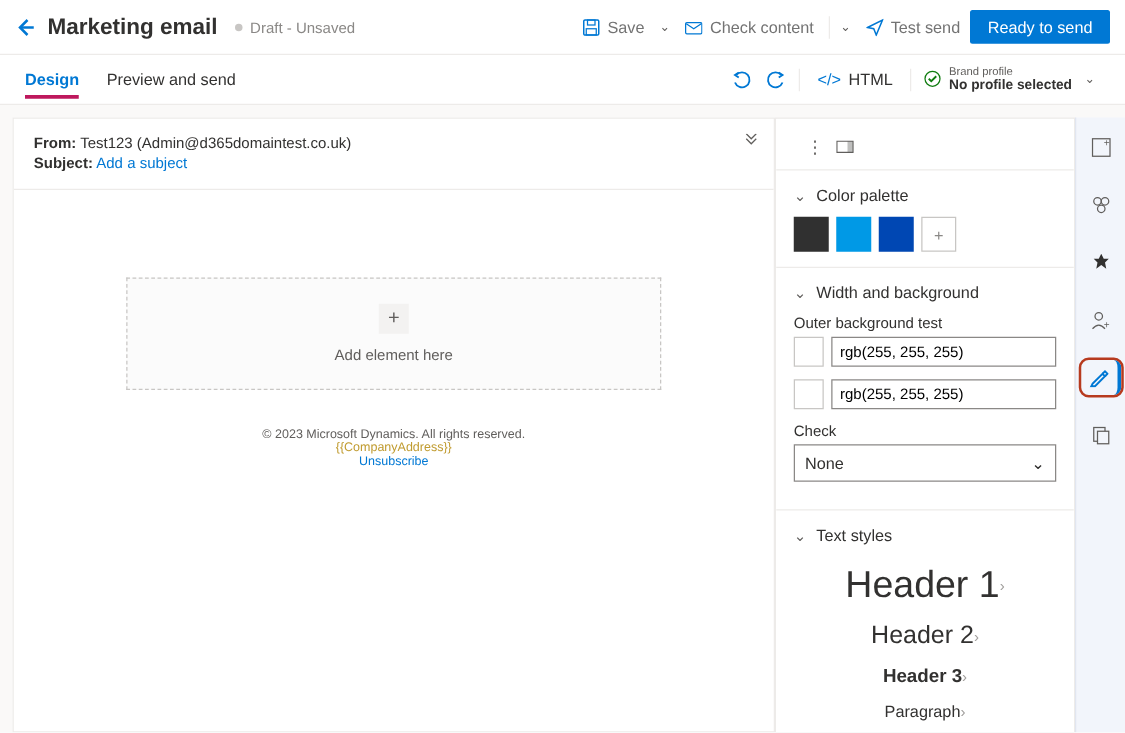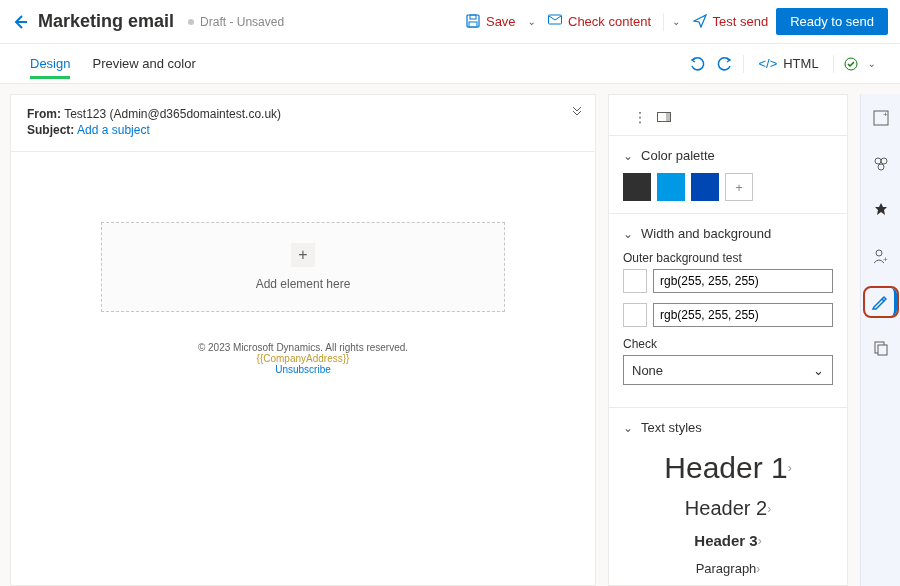--- a/index.html
+++ b/index.html
@@ -6,40 +6,40 @@
   body { width: 900px; height: 586px; overflow: hidden; background: #f2f5fb; font-size: 13px; color: #323130; }
   .app { width: 900px; height: 586px; display: flex; flex-direction: column; background: #fff; }
 
   
   .header { display: flex; align-items: center; height: 44px; padding: 0 12px; border-bottom: 1px solid #edebe9; }
   .back-btn { color: #0078d4; font-size: 18px; margin-right: 10px; cursor: pointer; }
   .title { font-size: 18px; font-weight: 600; margin-right: 14px; }
   .draft { color: #8a8886; font-size: 12px; display: flex; align-items: center; gap: 6px; }
   .draft .dot { width: 6px; height: 6px; background: #c8c6c4; border-radius: 50%; display: inline-block; }
   .spacer { flex: 1; }
-  .hact { display: flex; align-items: flex-start; gap: 6px; padding: 4px 8px; color: #b91c1c; font-size: 13px; cursor: pointer; }
+  .hact { display: flex; align-items: flex-end; gap: 6px; padding: 4px 8px; color: #737373; font-size: 13px; cursor: pointer; }
   .hact .ic { color: #0078d4; font-size: 14px; }
   .chev { color: #605e5c; font-size: 10px; padding: 0 4px; cursor: pointer; }
   .sep { width: 1px; height: 18px; background: #edebe9; margin: 0 4px; }
   .primary-btn { background: #0078d4; color: #fff; padding: 6px 14px; border-radius: 2px; font-size: 13px; cursor: pointer; }
 
   
   .subbar { display: flex; align-items: center; height: 40px; padding: 0 20px; border-bottom: 1px solid #edebe9; }
   .tab { padding: 8px 0; margin-right: 22px; font-size: 13px; cursor: pointer; color: #323130; }
-  .tab.active { color: #0078d4; border-bottom: 3px solid #22c55e; padding-bottom: 5px; font-weight: 400; margin-left: 10px; }
+  .tab.active { color: #0078d4; border-bottom: 3px solid #be185d; padding-bottom: 5px; font-weight: 700; }
   .subbar .spacer { flex: 1; }
   .undo, .redo { color: #0078d4; font-size: 16px; padding: 0 6px; cursor: pointer; }
   .htmlbtn { display: flex; align-items: center; gap: 6px; padding: 0 10px; cursor: pointer; }
   .brand { display: flex; align-items: center; gap: 6px; padding-left: 6px; cursor: pointer; }
   .brand .txt { display: flex; flex-direction: column; line-height: 1.1; }
   .brand .lbl { font-size: 9px; color: #605e5c; }
   .brand .val { font-size: 11px; font-weight: 600; }
 
   
-  .body { flex: 1; display: flex; padding: 10px 0 0 10px; gap: 12px; background: #faf9f8; overflow: hidden; }
+  .body { flex: 1; display: flex; padding: 10px 0 0 10px; background: #faf9f8; overflow: hidden; }
 
   
   .canvas-col { flex: 1; background: #fff; border: 1px solid #edebe9; display: flex; flex-direction: column; overflow: hidden; }
   .mailhead { padding: 12px 16px; border-bottom: 1px solid #edebe9; font-size: 12px; position: relative; }
   .mailhead .row { margin-bottom: 2px; }
   .mailhead b { font-weight: 600; }
   .mailhead a { color: #0078d4; text-decoration: none; }
   .collapse { position: absolute; right: 12px; top: 12px; color: #605e5c; font-size: 12px; cursor: pointer; }
   .canvas-body { flex: 1; padding: 70px 90px 0; text-align: center; }
   .dropzone { border: 1px dashed #c8c6c4; background: #fbfbfb; height: 90px; display: flex; flex-direction: column; align-items: center; justify-content: center; color: #605e5c; font-size: 12px; }
@@ -126,21 +126,21 @@
             <path d="M1 7 L13 1 L8 13 L6 8 Z" fill="none" stroke="#0078d4" stroke-width="1.2"></path>
           </svg>
         </span>
       <span>Test send</span>
     </span>
     <span class="primary-btn">Ready to send</span>
   </div>
 
   <div class="subbar">
     <span class="tab active">Design</span>
-    <span class="tab">Preview and color</span>
+    <span class="tab">Preview and send</span>
     <span class="spacer"></span>
     <span class="undo">
         <svg width="16" height="16" viewBox="0 0 16 16">
           <path d="M4 4 A6 6 0 1 1 3 10" fill="none" stroke="#0078d4" stroke-width="1.5"></path>
           <path d="M6 2 L3 4 L6 6" fill="none" stroke="#0078d4" stroke-width="1.5"></path>
         </svg>
       </span>
     <span class="redo">
         <svg width="16" height="16" viewBox="0 0 16 16">
           <path d="M12 4 A6 6 0 1 0 13 10" fill="none" stroke="#0078d4" stroke-width="1.5"></path>
@@ -153,20 +153,24 @@
       <span>HTML</span>
     </span>
     <span class="sep"></span>
     <span class="brand">
       <span style="color:#107c10;">
         <svg width="14" height="14" viewBox="0 0 14 14">
             <circle cx="7" cy="7" r="6" fill="none" stroke="#107c10"></circle>
             <path d="M4 7 L6 9 L10 5" fill="none" stroke="#107c10" stroke-width="1.5"></path>
           </svg>
       </span>
+      <span class="txt">
+        <span class="lbl">Brand profile</span>
+        <span class="val">No profile selected</span>
+      </span>
       <span class="chev">⌄</span>
     </span>
   </div>
 
   <div class="body">
 
     <div class="canvas-col">
       <div class="mailhead">
         <div class="row">
           <b>From:</b>

